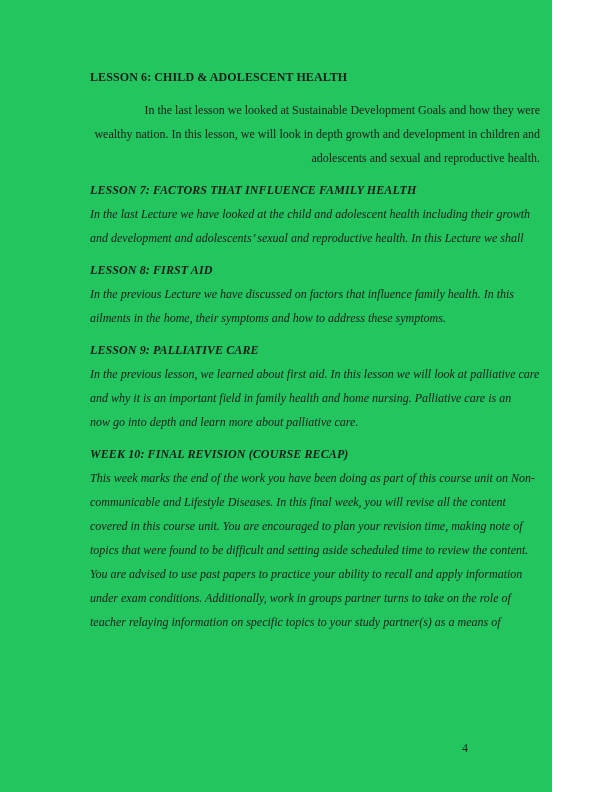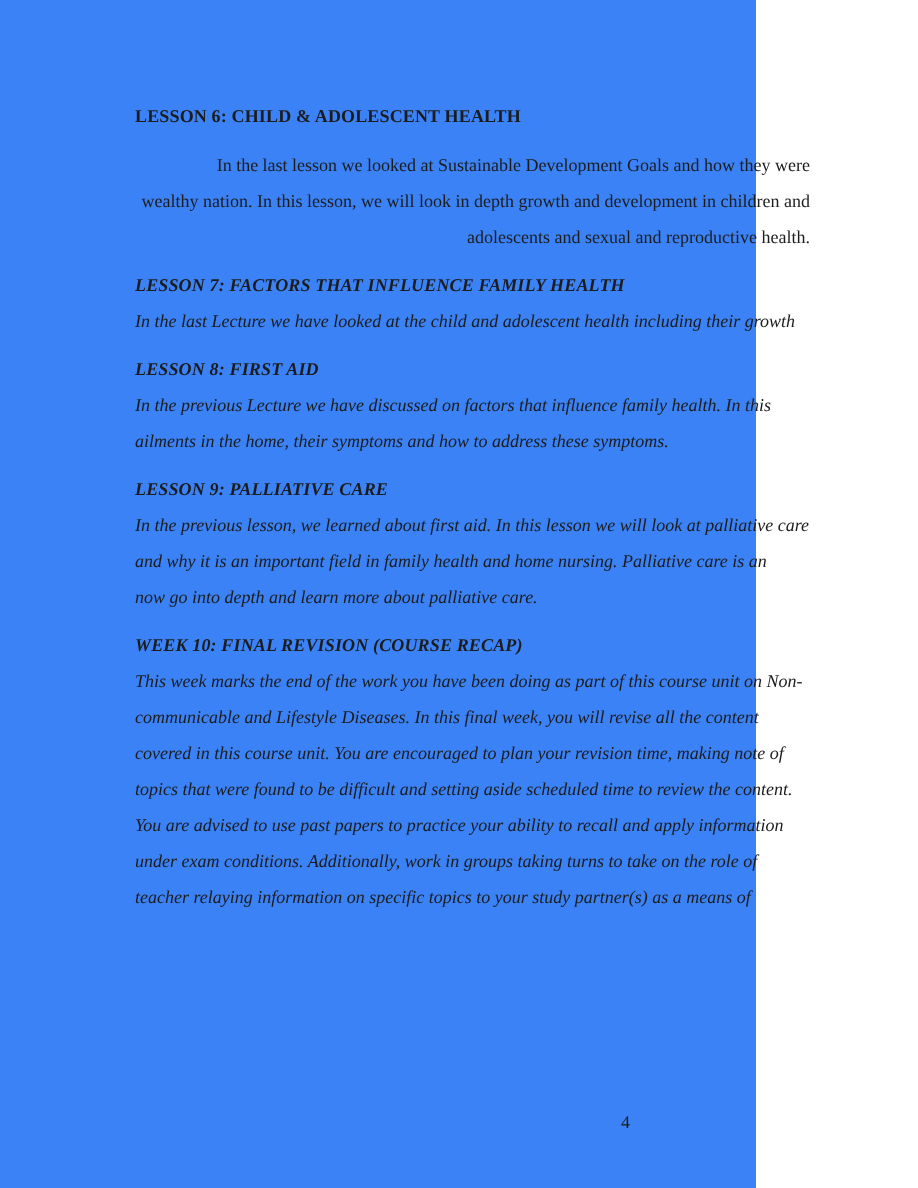--- a/index.html
+++ b/index.html
@@ -11,25 +11,25 @@
     width: 612px;
     height: 792px;
     overflow: hidden;
     font-family: "Liberation Serif", "DejaVu Serif", serif;
     font-size: 12px;
     line-height: 24px;
     color: #1c1c1c;
   }
   .page {
     position: relative;
-    width: 504px;
+    width: 552px;
     height: 792px;
     box-sizing: border-box;
     padding: 65px 72px 0 90px;
-    background: #3b82f6;
+    background: #22c55e;
   }
   .content {
     width: 450px;
   }
   .section {
     margin: 0;
   }
   .section + .section {
     margin-top: 8px;
     font-style: italic;
@@ -70,20 +70,21 @@
         <div class="para">
           <div class="line">In the last lesson we looked at Sustainable Development Goals and how they were</div>
           <div class="line">wealthy nation. In this lesson, we will look in depth growth and development in children and</div>
           <div class="line">adolescents and sexual and reproductive health.</div>
         </div>
       </section>
       <section class="section">
         <h2 class="heading">LESSON 7: FACTORS THAT INFLUENCE FAMILY HEALTH</h2>
         <div class="para">
           <div class="line">In the last Lecture we have looked at the child and adolescent health including their growth</div>
+          <div class="line">and development and adolescents’ sexual and reproductive health. In this Lecture we shall</div>
         </div>
       </section>
       <section class="section">
         <h2 class="heading">LESSON 8: FIRST AID</h2>
         <div class="para">
           <div class="line">In the previous Lecture we have discussed on factors that influence family health. In this</div>
           <div class="line">ailments in the home, their symptoms and how to address these symptoms.</div>
         </div>
       </section>
       <section class="section">
@@ -95,19 +96,19 @@
         </div>
       </section>
       <section class="section">
         <h2 class="heading">WEEK 10: FINAL REVISION (COURSE RECAP)</h2>
         <div class="para">
           <div class="line">This week marks the end of the work you have been doing as part of this course unit on Non-</div>
           <div class="line">communicable and Lifestyle Diseases. In this final week, you will revise all the content</div>
           <div class="line">covered in this course unit. You are encouraged to plan your revision time, making note of</div>
           <div class="line">topics that were found to be difficult and setting aside scheduled time to review the content.</div>
           <div class="line">You are advised to use past papers to practice your ability to recall and apply information</div>
-          <div class="line">under exam conditions. Additionally, work in groups taking turns to take on the role of</div>
+          <div class="line">under exam conditions. Additionally, work in groups partner turns to take on the role of</div>
           <div class="line">teacher relaying information on specific topics to your study partner(s) as a means of</div>
         </div>
       </section>
     </div>
   <div class="page-number">4</div>
 </div>
 
 </body></html>

